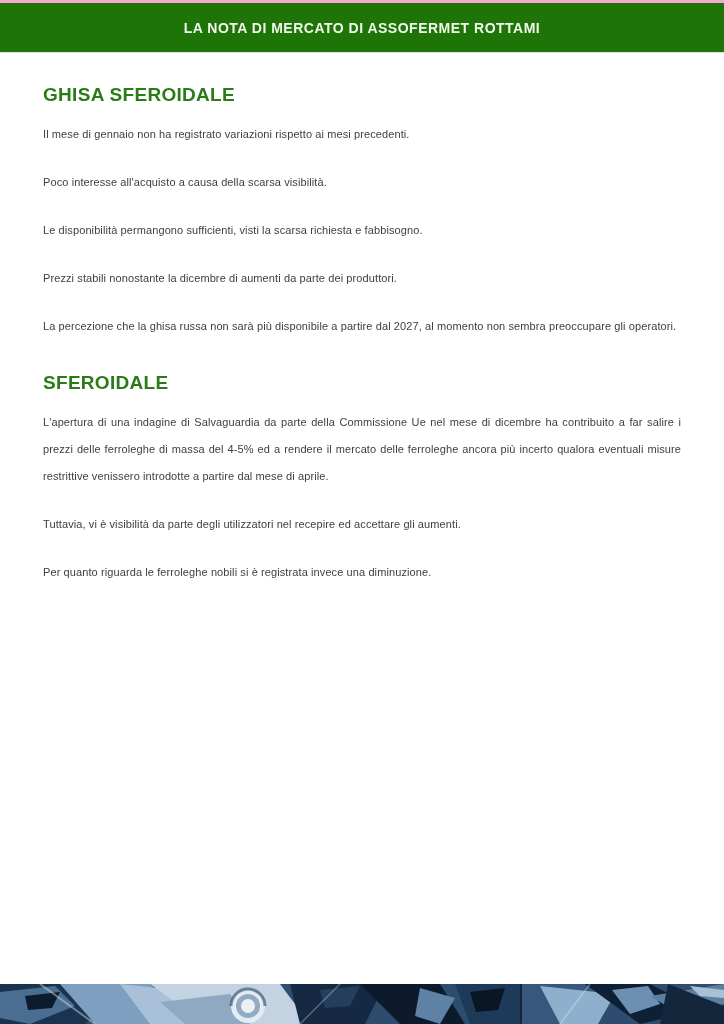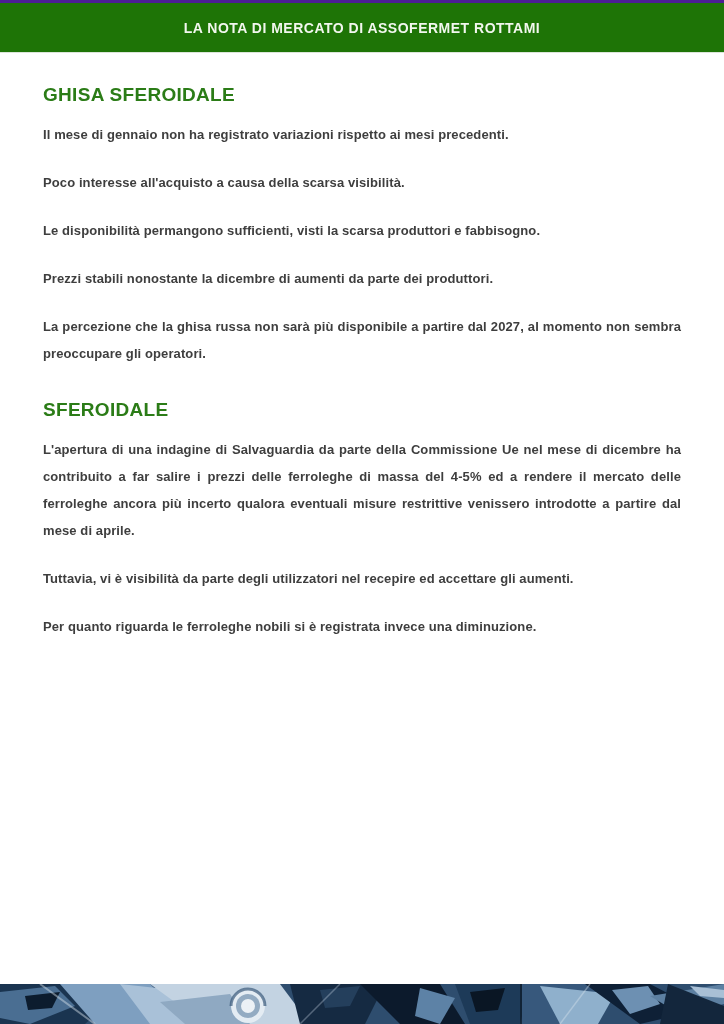--- a/index.html
+++ b/index.html
@@ -7,21 +7,21 @@
     position: relative;
     width: 724px;
     height: 1024px;
     background: #ffffff;
     font-family: "Liberation Sans", sans-serif;
     overflow: hidden;
   }
   .header-banner {
     height: 52px;
     background: #1e7406;
-    border-top: 3px solid #4c1d95;
+    border-top: 3px solid #f9a8d4;
     box-sizing: border-box;
     display: flex;
     align-items: center;
     justify-content: center;
     box-shadow: 0 1px 0 rgba(20, 80, 10, 0.15);
   }
   .header-banner .title {
     color: #f2f7ee;
     font-size: 14px;
     font-weight: 700;
@@ -33,25 +33,24 @@
   h2.section-heading {
     color: #2b7c17;
     font-size: 19px;
     font-weight: 700;
     letter-spacing: 0.3px;
     margin: 32px 0 0 0;
     line-height: 22px;
   }
   p.body-par {
     color: #3e3e3e;
-    font-size: 13px;
+    font-size: 11px;
     line-height: 27px;
     margin: 15px 0 0 0;
     letter-spacing: 0.1px;
-    font-weight: bold;
   }
   p.body-par + p.body-par { margin-top: 21px; }
   p.justify { text-align: justify; }
   .photo-strip {
     position: absolute;
     left: 0;
     bottom: 0;
     width: 724px;
     height: 40px;
     overflow: hidden;
@@ -66,21 +65,21 @@
   <div class="header-banner">
     <span class="title">LA NOTA DI MERCATO DI ASSOFERMET ROTTAMI</span>
   </div>
 
   <div class="content">
 
     <section>
       <h2 class="section-heading">GHISA SFEROIDALE</h2>
       <p class="body-par">Il mese di gennaio non ha registrato variazioni rispetto ai mesi precedenti.</p>
       <p class="body-par">Poco interesse all'acquisto a causa della scarsa visibilità.</p>
-      <p class="body-par">Le disponibilità permangono sufficienti, visti la scarsa produttori e fabbisogno.</p>
+      <p class="body-par">Le disponibilità permangono sufficienti, visti la scarsa richiesta e fabbisogno.</p>
       <p class="body-par">Prezzi stabili nonostante la dicembre di aumenti da parte dei produttori.</p>
       <p class="body-par justify">La percezione che la ghisa russa non sarà più disponibile a partire dal 2027, al momento non sembra preoccupare gli operatori.</p>
     </section>
 
     <section>
       <h2 class="section-heading">SFEROIDALE</h2>
       <p class="body-par justify">L'apertura di una indagine di Salvaguardia da parte della Commissione Ue nel mese di dicembre ha contribuito a far salire i prezzi delle ferroleghe di massa del 4-5% ed a rendere il mercato delle ferroleghe ancora più incerto qualora eventuali misure restrittive venissero introdotte a partire dal mese di aprile.</p>
       <p class="body-par">Tuttavia, vi è visibilità da parte degli utilizzatori nel recepire ed accettare gli aumenti.</p>
       <p class="body-par">Per quanto riguarda le ferroleghe nobili si è registrata invece una diminuzione.</p>
     </section>

